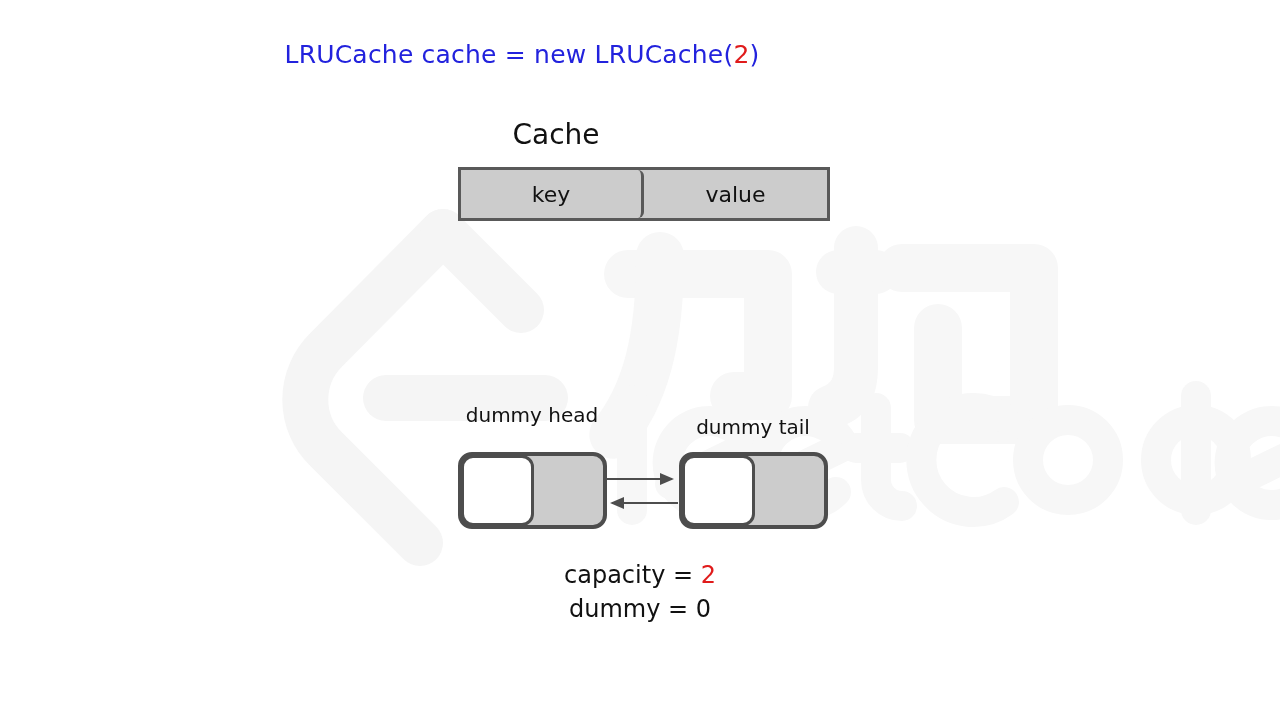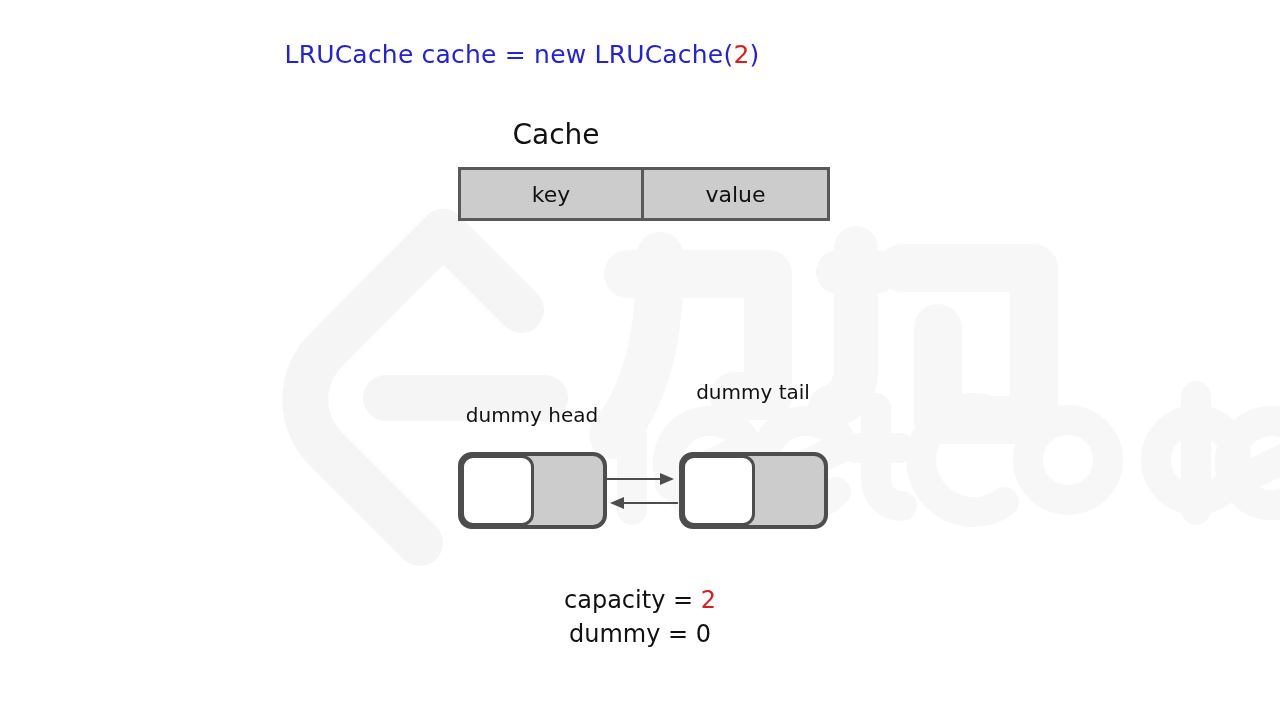--- a/index.html
+++ b/index.html
@@ -66,39 +66,40 @@
     z-index: 3;
   }
   #cache-table .cell {
     display: flex;
     align-items: center;
     justify-content: center;
     font-size: 22px;
     color: #111111;
     background: #cccccc;
     box-sizing: border-box;
+    border-radius: 6px;
   }
   #cache-table .cell-key {
     width: 186px;
     border-right: 3px solid #595959;
   }
   #cache-table .cell-value {
     width: 186px;
   }
 
   
   .node-label {
     position: absolute;
     font-size: 20px;
     color: #111111;
     white-space: nowrap;
     z-index: 3;
   }
   #label-dummy-head { left: 458px; top: 403px; width: 148px; text-align: center; }
-  #label-dummy-tail { left: 679px; top: 380px; width: 148px; text-align: center; }
+  #label-dummy-tail { left: 679px; top: 415px; width: 148px; text-align: center; }
 
   
   .ll-node {
     position: absolute;
     top: 452px;
     width: 149px;
     height: 77px;
     background: #cccccc;
     border: 4px solid #4d4d4d;
     border-radius: 14px;
@@ -126,21 +127,21 @@
     top: 455px;
     width: 90px;
     height: 70px;
     z-index: 2;
   }
 
   
   #stats {
     position: absolute;
     left: 0;
-    top: 583px;
+    top: 558px;
     width: 1280px;
     text-align: center;
     z-index: 3;
   }
   #stats .stat-line {
     font-size: 24px;
     color: #111111;
     line-height: 34px;
     white-space: pre;
   }

